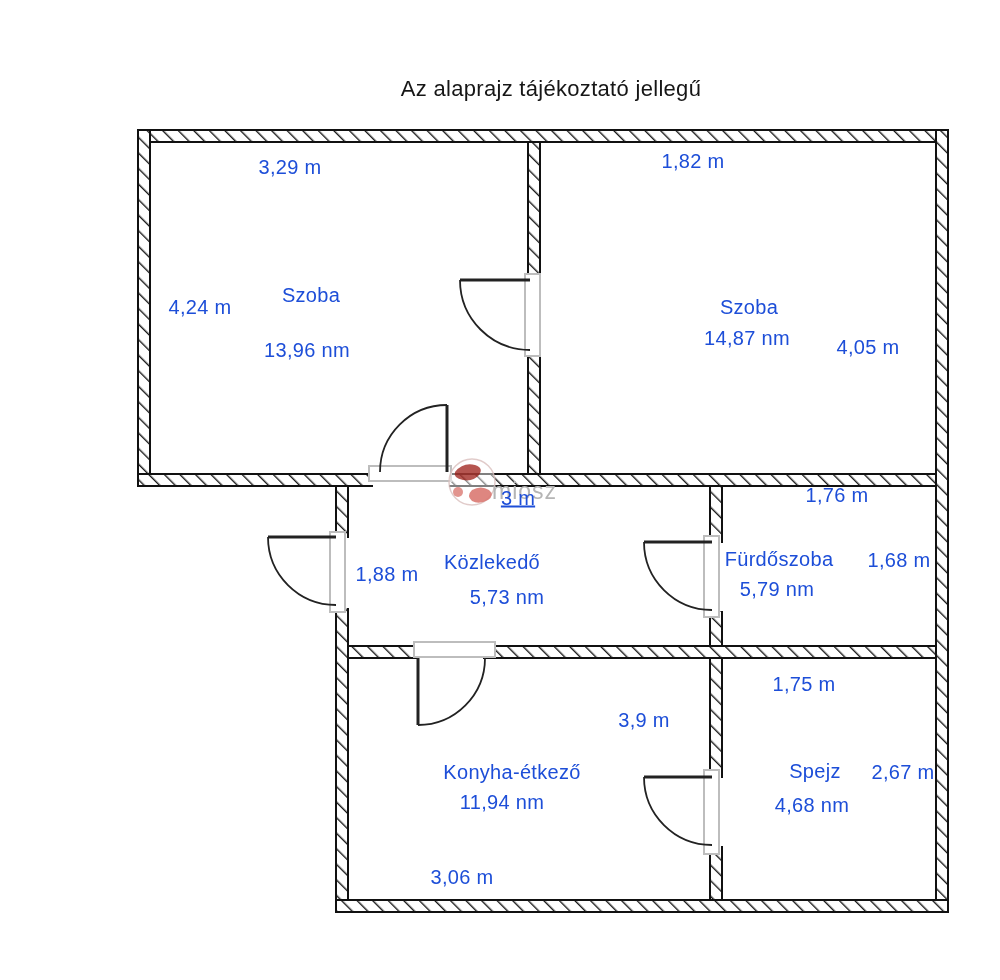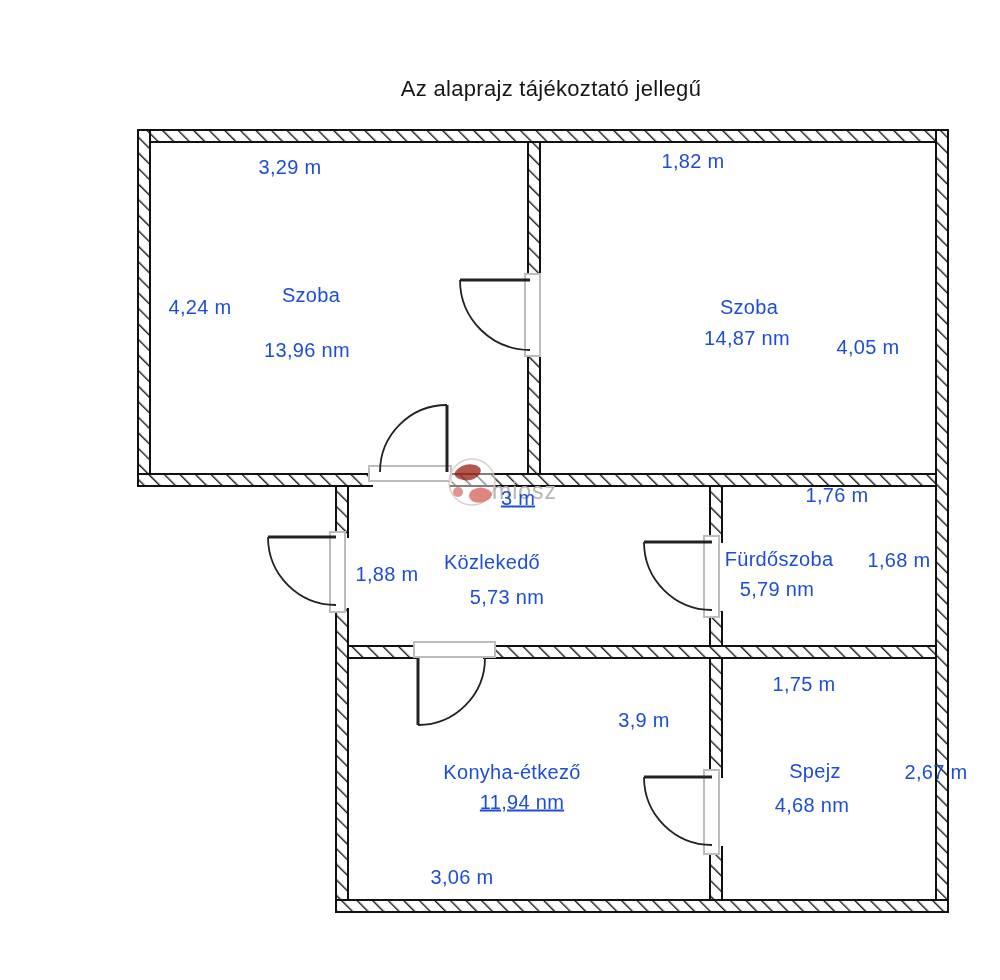--- a/index.html
+++ b/index.html
@@ -123,21 +123,21 @@
   <div class="label" style="left:492px;top:562px;">Közlekedő</div>
   <div class="label" style="left:507px;top:597px;">5,73 nm</div>
 
   <div class="label" style="left:809px;top:495px;margin-left:28px;">1,76 m</div>
   <div class="label" style="left:779px;top:559px;">Fürdőszoba</div>
   <div class="label" style="left:899px;top:560px;">1,68 m</div>
   <div class="label" style="left:777px;top:589px;">5,79 nm</div>
 
   <div class="label" style="left:644px;top:720px;">3,9 m</div>
   <div class="label" style="left:512px;top:772px;">Konyha-étkező</div>
-  <div class="label" style="left:522px;top:802px;text-decoration:underline;">11,94 nm</div>
+  <div class="label" style="left:502px;top:802px;">11,94 nm</div>
   <div class="label" style="left:462px;top:877px;">3,06 m</div>
 
   <div class="label" style="left:796px;top:684px;margin-left:8px;">1,75 m</div>
   <div class="label" style="left:815px;top:771px;">Spejz</div>
-  <div class="label" style="left:903px;top:772px;margin-left:33px;">2,67 m</div>
+  <div class="label" style="left:903px;top:772px;">2,67 m</div>
   <div class="label" style="left:812px;top:805px;">4,68 nm</div>
 
 </div>
 
 </body></html>

